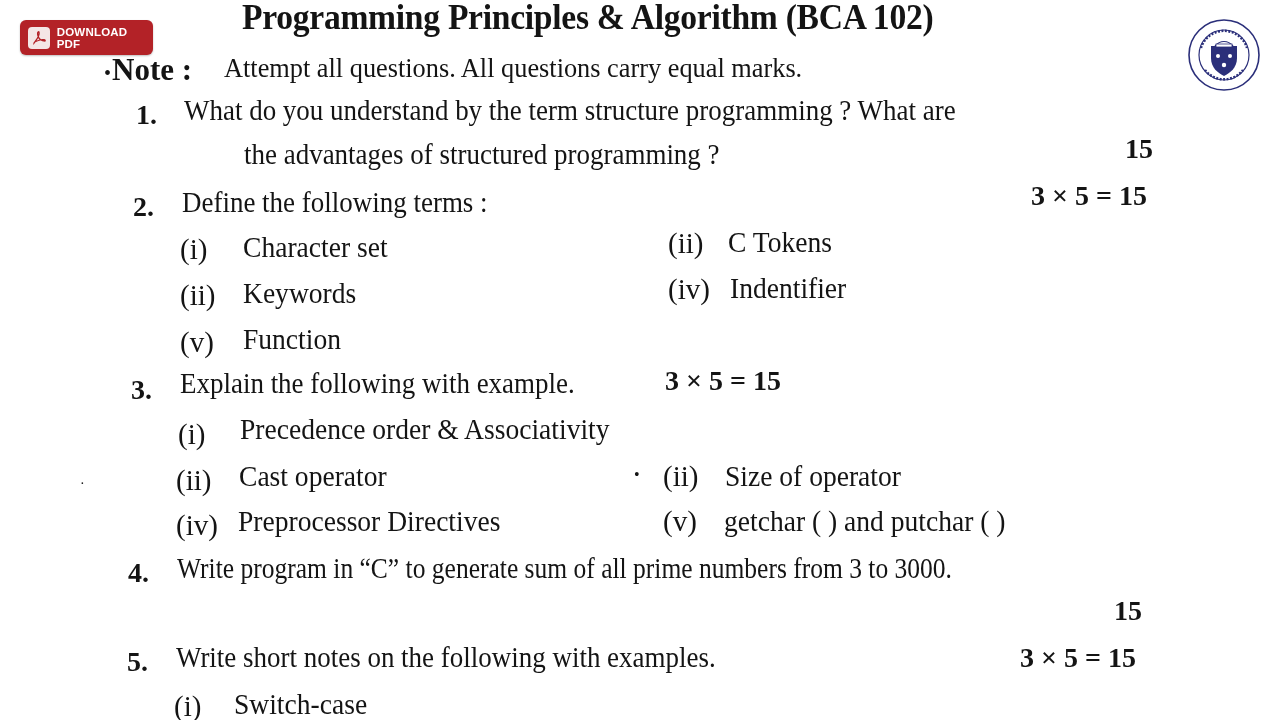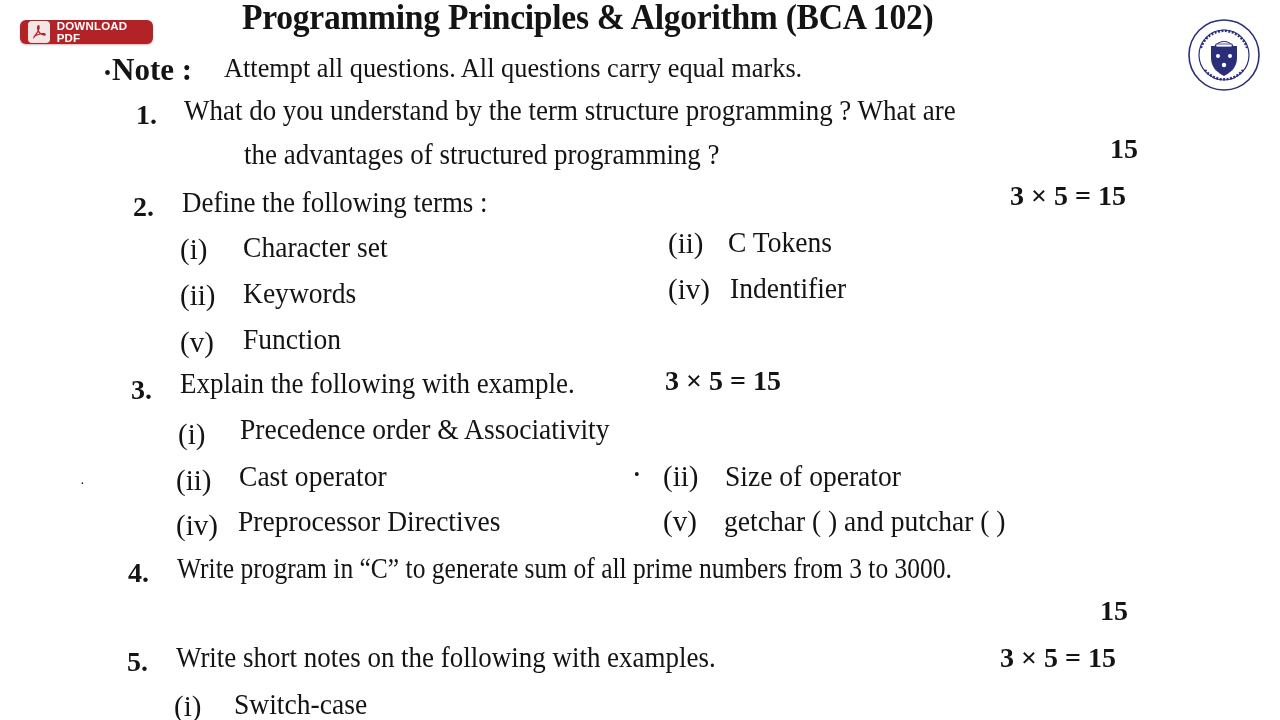--- a/index.html
+++ b/index.html
@@ -2,40 +2,40 @@
 <html><head>
 <meta charset="utf-8">
 <style>
   html, body { margin:0; padding:0; }
   body {
     width:1280px; height:720px; overflow:hidden; background:#ffffff;
     position:relative; font-family:"Liberation Serif", "DejaVu Serif", serif; color:#141414;
   }
   .abs { position:absolute; white-space:nowrap; }
   .dl-btn {
-    position:absolute; left:20px; top:20px; width:133px; height:24px;
+    position:absolute; left:20px; top:20px; width:133px; height:35px;
     background:#b32227; border-radius:6px; display:flex; align-items:center;
     box-shadow:0 1px 2px rgba(0,0,0,0.25); cursor:pointer;
   }
   .dl-icon {
     width:22px; height:22px; margin-left:8px; background:#f4e6e6; border-radius:4px;
     display:flex; align-items:center; justify-content:center;
   }
   .dl-label {
     margin-left:7px; color:#ffffff; font-family:"Liberation Sans", "DejaVu Sans", sans-serif;
     font-weight:bold; font-size:11.5px; letter-spacing:0.2px;
   }
   .logo { position:absolute; left:1187px; top:18px; width:74px; height:74px; }
   .title { left:242px; top:-2px; font-size:35px; font-weight:bold; letter-spacing:-0.3px; transform:scaleX(0.96); transform-origin:left; }
   .note-dot { left:104px; top:62px; font-size:20px; }
   .note-label { left:112px; top:52px; font-size:31px; font-weight:bold; }
   .note-text { left:224px; top:52px; font-size:28px; transform:scaleX(0.94); transform-origin:left; }
   .qnum { font-weight:bold; font-size:28px; }
   .qtext { font-size:29px; transform:scaleX(0.93); transform-origin:left; }
-  .marks { font-weight:bold; font-size:28px; text-align:left; }
+  .marks { font-weight:bold; font-size:28px; text-align:center; }
   .sub-num { font-size:29px; }
   .sub-text { font-size:29px; transform:scaleX(0.95); transform-origin:left; }
   .stray { left:80px; top:476px; font-size:14px; }
 </style>
 </head>
 <body>
 
 <div class="dl-btn">
   <span class="dl-icon">
     <svg width="16" height="16" viewBox="0 0 16 16">

